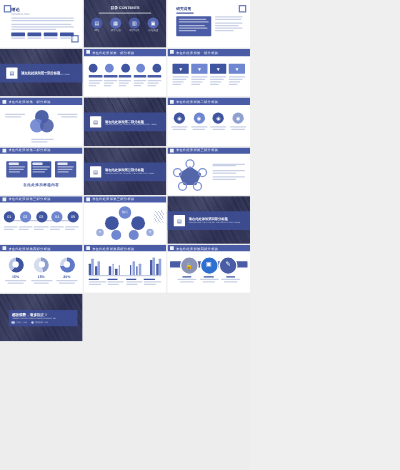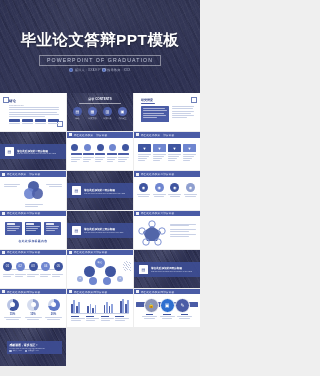--- a/index.html
+++ b/index.html
@@ -76,39 +76,20 @@
 
   
   .bar{background:#4a5ca6;width:1.6px;border-radius:.3px;}
   .bar.l{background:#93a6de;}
 </style>
 </head>
 <body>
 
 <div id="page">
 
-  <div class="hero">
-    <div class="hero-photo"></div>
-    <div class="hero-overlay"></div>
-    <div class="hero-inner">
-      <div class="hero-title">毕业论文答辩PPT模板</div>
-      <div class="hero-sub">POWERPOINT OF GRADUATION</div>
-      <div class="hero-meta">
-        <span class="mi">
-          <span class="dot"></span>
-          <span class="mtxt">答辩人：XXX</span>
-        </span>
-        <span class="mi">
-          <span class="dot"></span>
-          <span class="mtxt">指导教师：XXX</span>
-        </span>
-      </div>
-    </div>
-    <div class="hero-lept">LEPTS</div>
-  </div>
 
   <div class="grid">
 
     <div class="thumb">
       <div class="bg-white"></div>
       <div class="corner" style="left:3px;top:4px;"></div>
       <div class="corner" style="right:3px;bottom:4px;"></div>
       <div style="position:absolute;left:9px;top:6px;right:7px;">
         <div style="font-size:3.4px;color:#2f3f80;font-weight:bold;">绪论</div>
         <div style="font-size:1.9px;color:#9aa4c2;margin-top:.5px;">INTRODUCTION</div>

